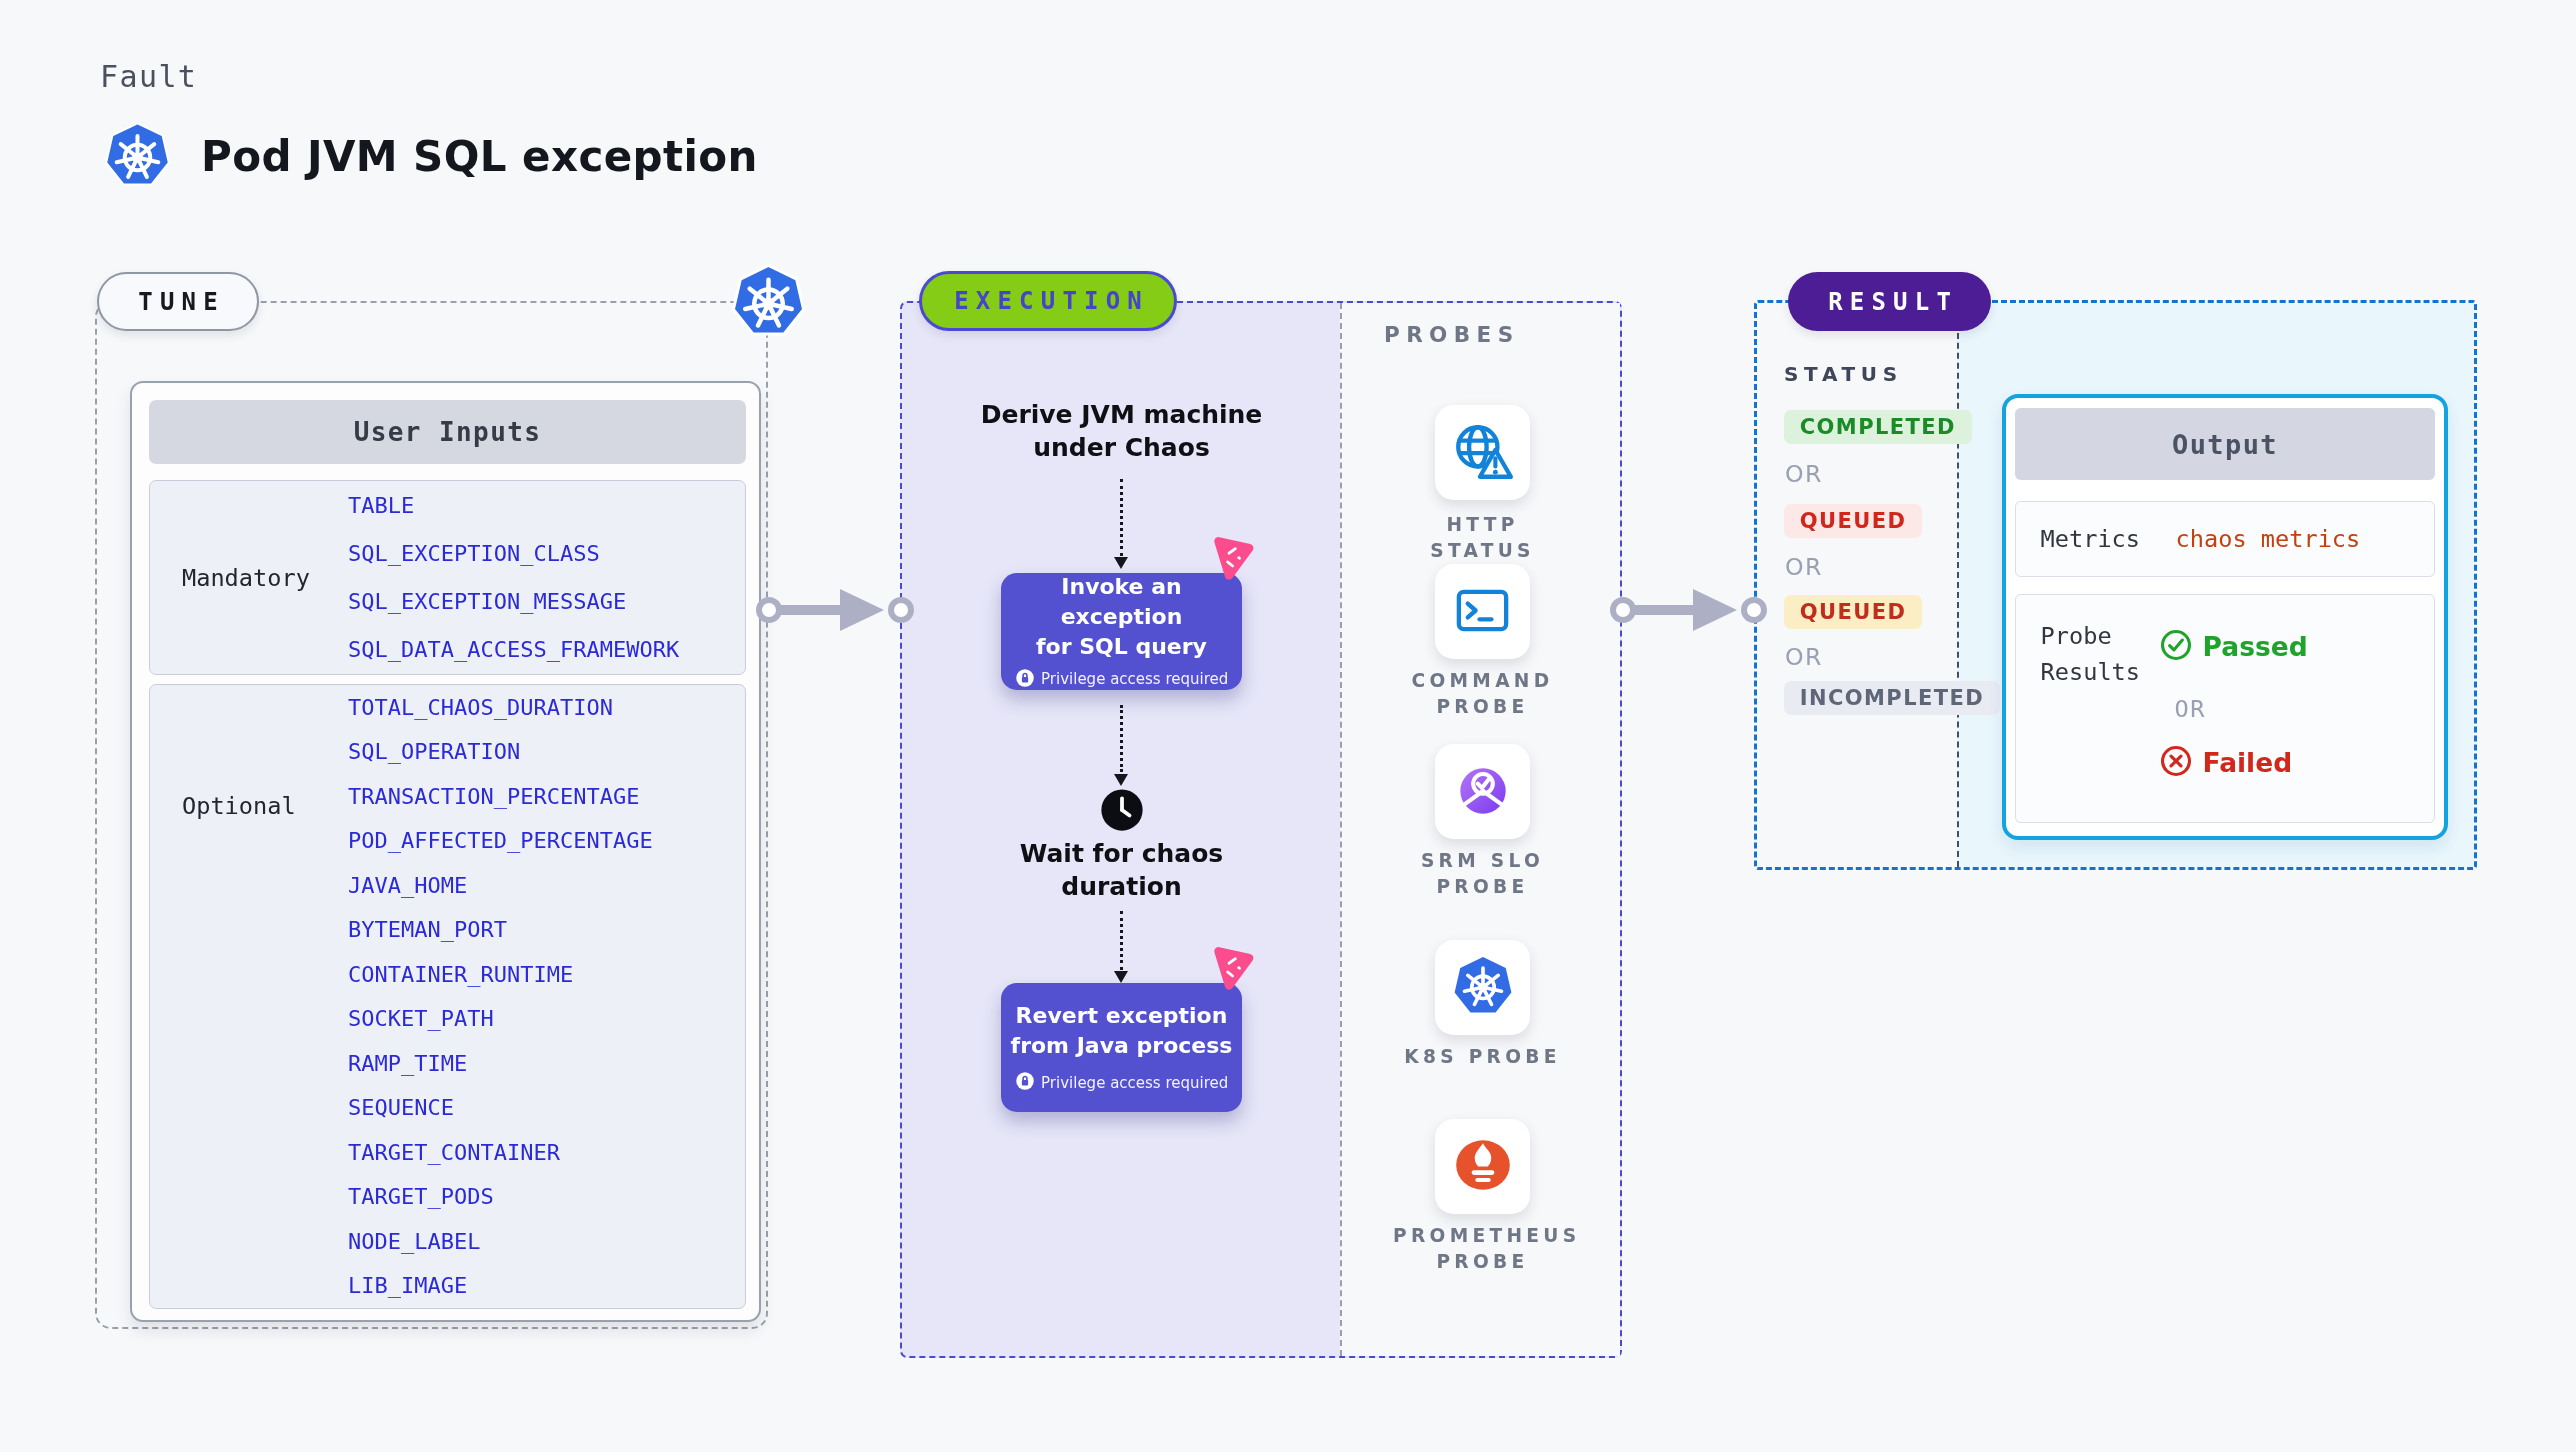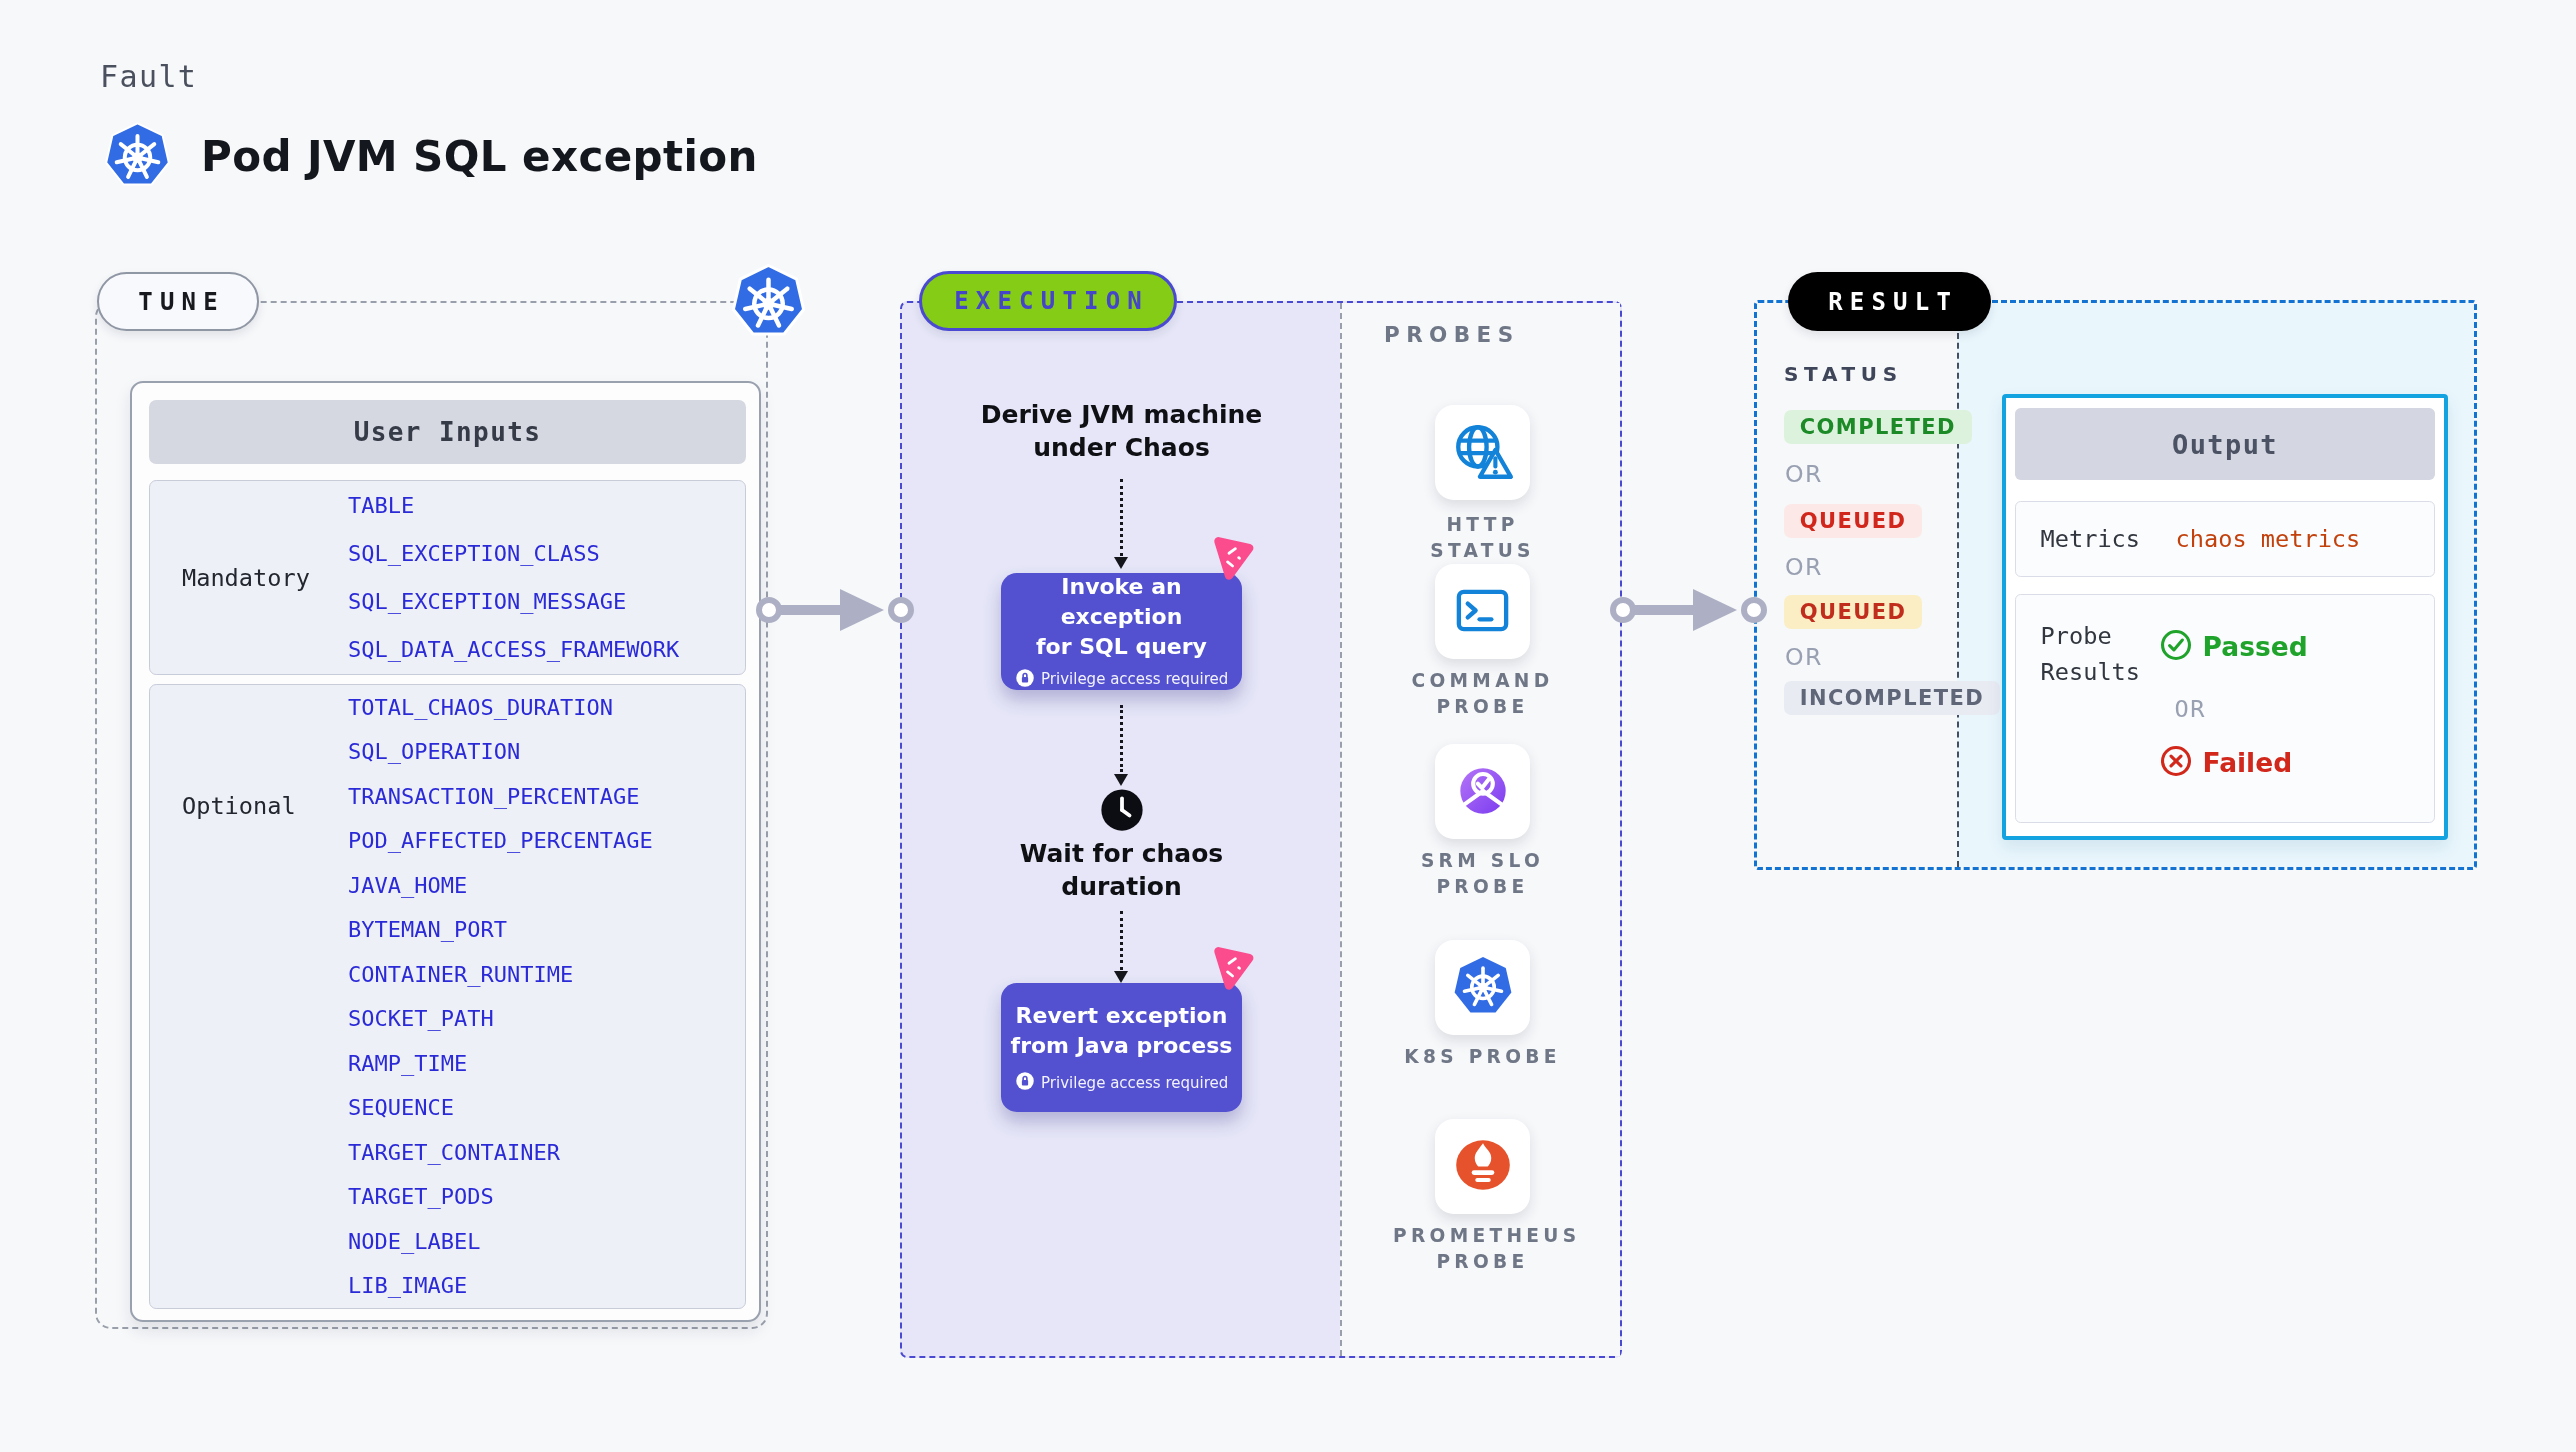--- a/index.html
+++ b/index.html
@@ -14,21 +14,21 @@
   .kicker { font-size:30px; color:#4b505e; letter-spacing:1.4px; }
   .page-title { font-size:42px; font-weight:bold; color:#14171d; letter-spacing:0.4px; }
 
   
   .pill { display:flex; align-items:center; justify-content:center; border-radius:33px;
           font-family:"DejaVu Sans Mono","Liberation Mono",monospace; font-weight:bold;
           font-size:24px; letter-spacing:7.2px; text-indent:7.2px; z-index:30;
           box-shadow:0 4.3px 10px rgba(30,34,60,.10); }
   .pill-tune { background:#f8f9fc; border:2.9px solid #8f96a4; color:#17191f; }
   .pill-exec { background:#84cc16; border:3.6px solid #4a49d2; color:#4545c9; }
-  .pill-result { background:#000000; color:#ffffff; }
+  .pill-result { background:#4c1d95; color:#ffffff; }
 
   
   .tune-rect { border:2.9px dashed #9aa0ab; border-radius:15.8px; }
   .exec-rect { border:2.9px dashed #4a49d2; border-radius:7.2px; background:#e6e6f8; }
   .probes-zone { position:absolute; top:0; bottom:0; background:#f7f8fa; border-left:2.9px dashed #9aa0ab; }
   .result-rect { border:3.6px dashed #1273d2; border-radius:4.3px; }
   .result-cyan { position:absolute; top:0; bottom:0; right:0; background:#e9f6fc; border-left:2.1px dashed #454f64; }
 
   
   .ui-card { background:#fdfdfe; border:2.1px solid #9aa1ae; border-radius:13px; box-shadow:0 8.6px 15.8px rgba(30,34,60,.10); }
@@ -64,21 +64,21 @@
   
   .status-title { font-size:20px; font-weight:bold; letter-spacing:5.7px; color:#3f465a; }
   .status-badge { display:inline-flex; align-items:center; justify-content:center; height:34px; border-radius:7.2px;
                   padding:0 15.8px; font-size:21px; font-weight:bold; letter-spacing:1.4px; white-space:nowrap; }
   .s-completed { color:#1d8a28; background:#dcf2dc; }
   .s-errored   { color:#d0261b; background:#fce9e7; }
   .s-queued    { color:#c02d1c; background:#fbeec5; }
   .s-incompleted { color:#5f6678; background:#e9ebf3; }
   .or { font-size:23.6px; color:#99a0b2; letter-spacing:1.4px; }
 
-  .output-card { background:#ffffff; border:4.3px solid #13a3e0; border-radius:4px; box-shadow:0 7.2px 15.8px rgba(20,90,140,.10); }
+  .output-card { background:#ffffff; border:4.3px solid #13a3e0; border-radius:16px; box-shadow:0 7.2px 15.8px rgba(20,90,140,.10); }
   .output-header { position:absolute; left:8.6px; right:8.6px; background:#d4d6e1; border-radius:5.7px;
                    display:flex; align-items:center; justify-content:center; font-size:27px; font-weight:bold; color:#4b5263; letter-spacing:1.4px; }
   .output-row { position:absolute; left:8.6px; right:8.6px; background:#fbfcfe; border:1.4px solid #dadde8; border-radius:5.7px; }
   .row-label { font-size:23.6px; color:#31363f; line-height:36px; }
   .metrics-value { font-size:23.6px; color:#c2410c; white-space:nowrap; }
   .pf-row { display:flex; align-items:center; gap:10px; }
   .pf-passed { color:#1fa32b; font-weight:bold; font-size:26.5px; }
   .pf-failed { color:#d2281c; font-weight:bold; font-size:26.5px; }
 </style>
 </head>

